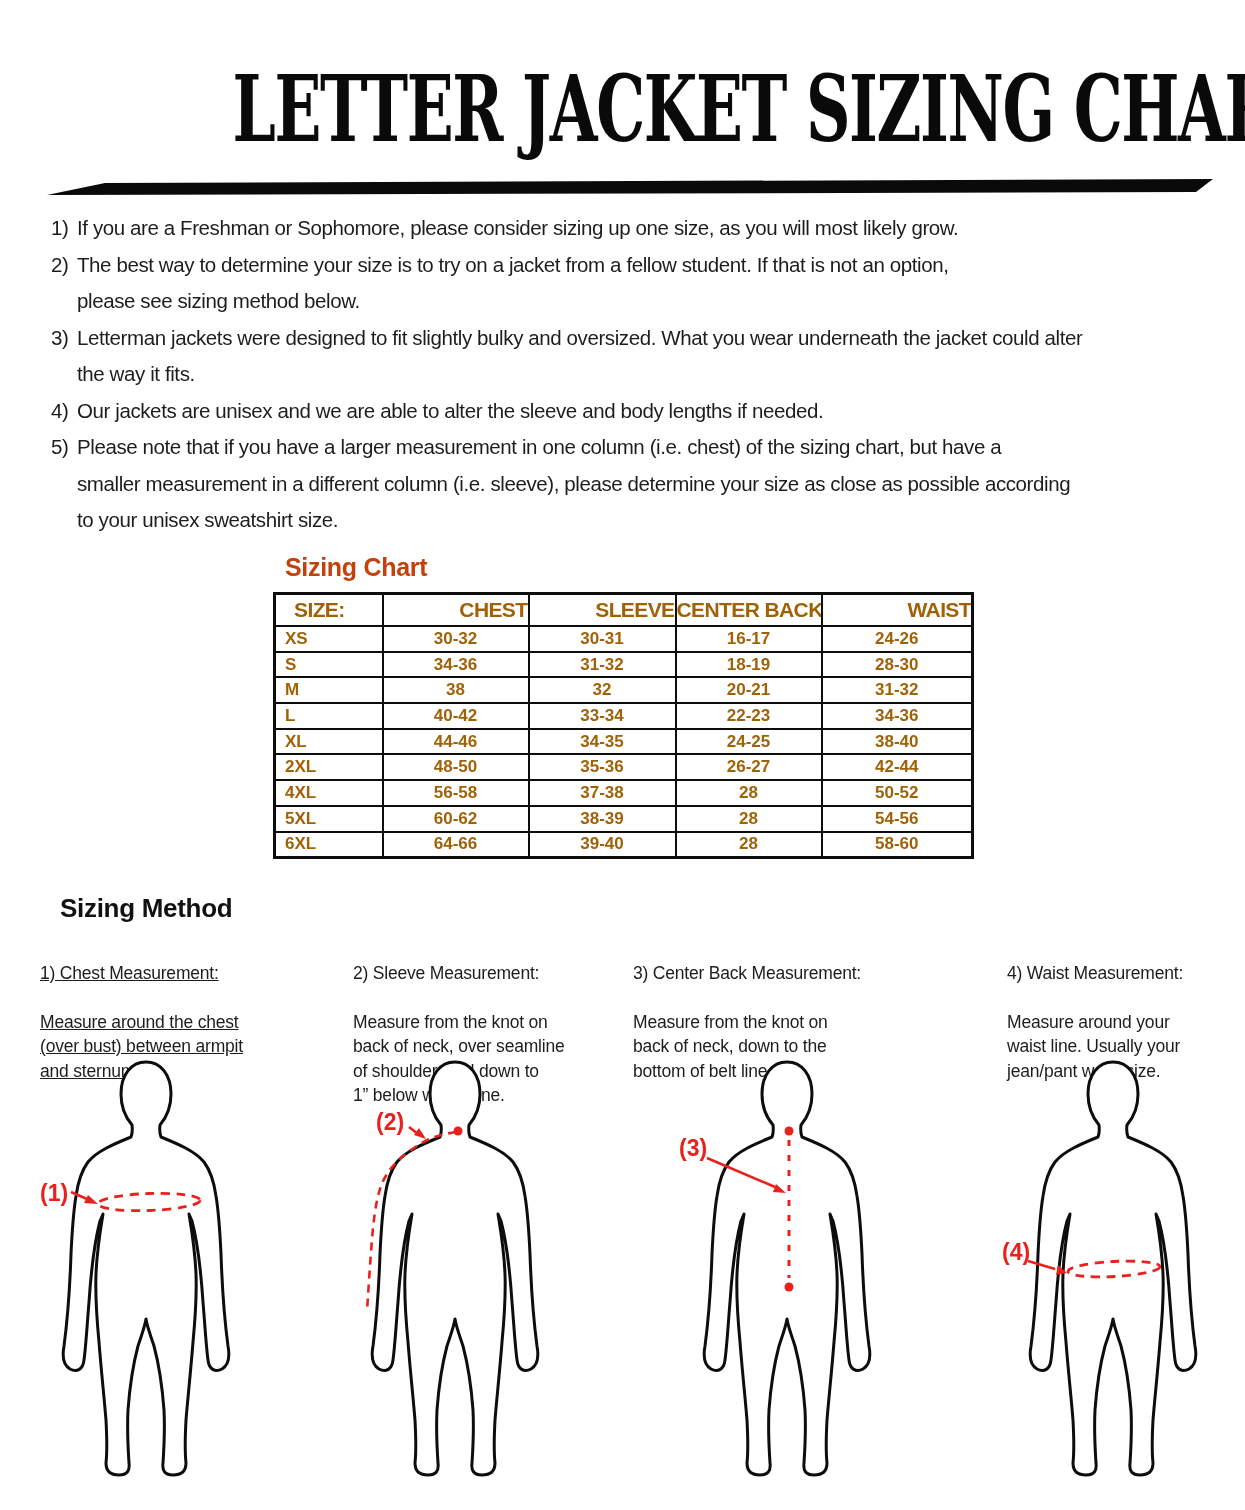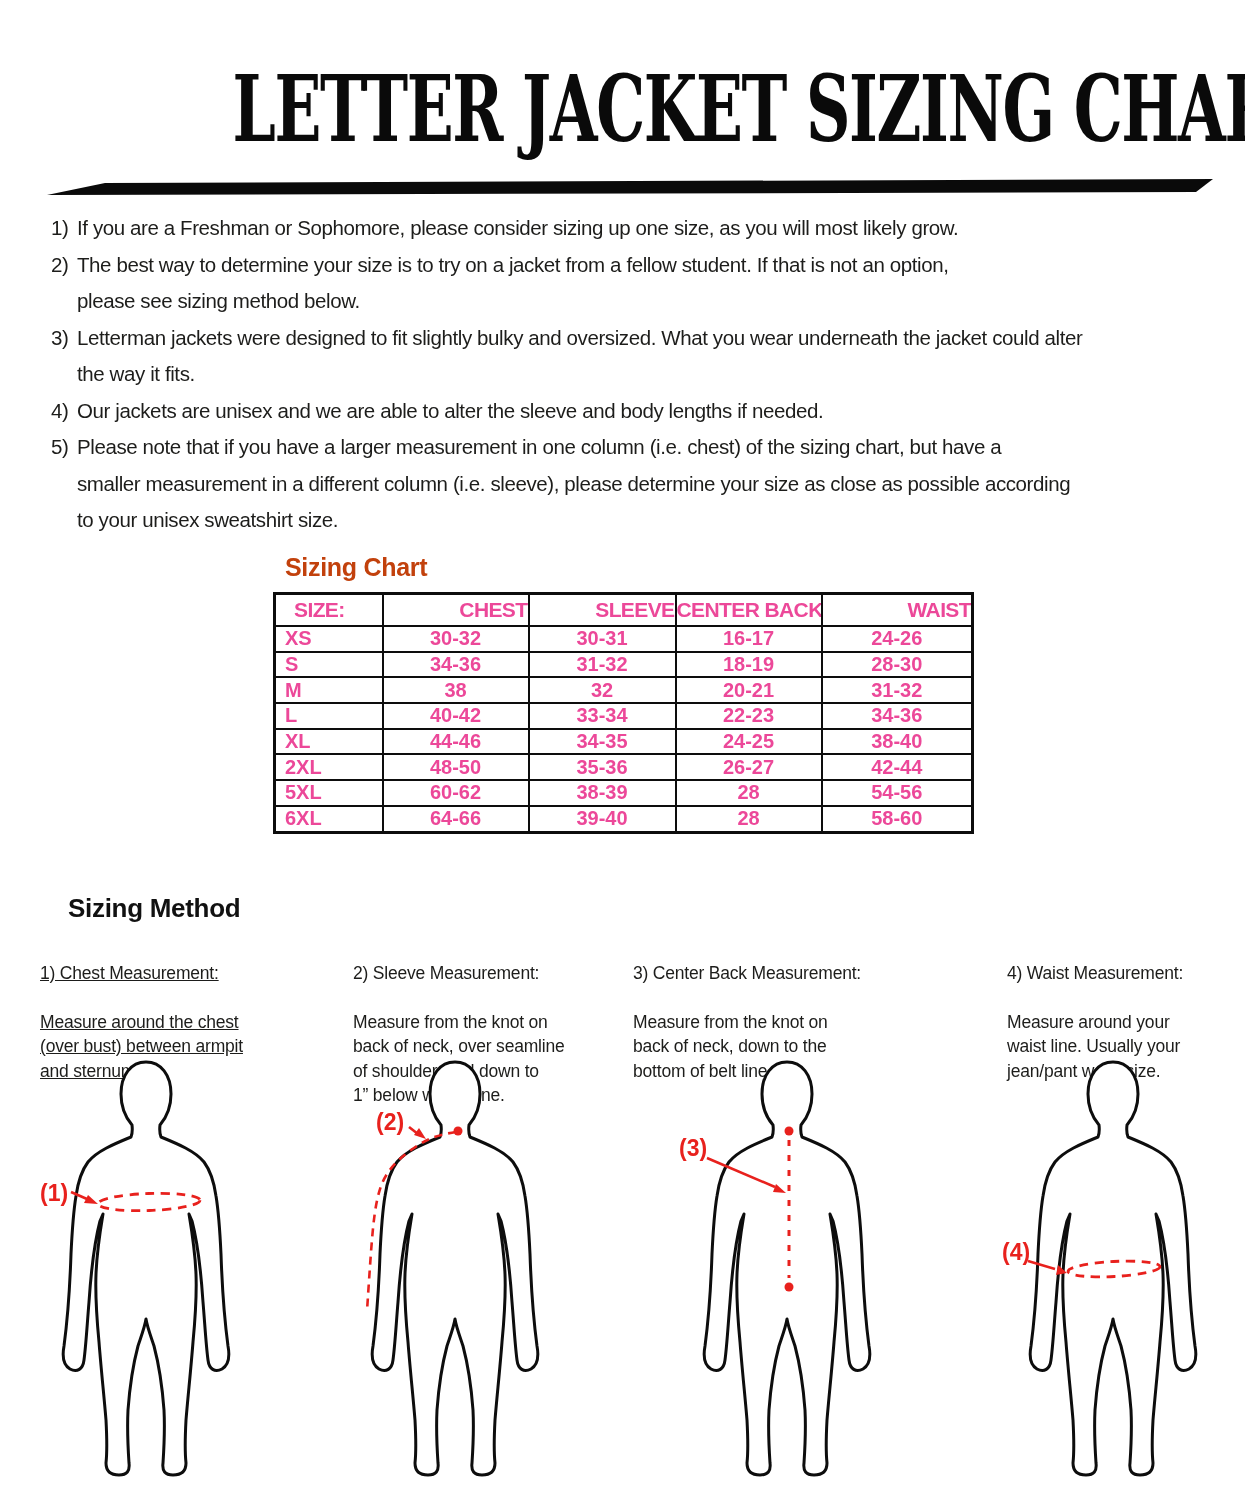--- a/index.html
+++ b/index.html
@@ -45,40 +45,40 @@
   .note-text{white-space:pre-line;flex:1;}
 
   
   .chart-heading{
     position:absolute;left:285px;top:553px;
     font-size:25px;font-weight:bold;letter-spacing:-0.3px;color:#c2410c;
   }
   .sizing-table{
     position:absolute;left:273px;top:592px;
     border-collapse:collapse;table-layout:fixed;width:698px;
-    color:#ec4899;
+    color:#a16207;
   }
   .sizing-table th,.sizing-table td{
     border:2px solid #0d0d0d;
     font-weight:bold;
     text-align:center;
     padding:0;
     overflow:hidden;
     white-space:nowrap;
   }
   .sizing-table{border:3px solid #0d0d0d;}
   .sizing-table th{height:30px;font-size:21px;letter-spacing:-0.6px;text-align:right;}
-  .sizing-table td{height:23.7px;font-size:20px;}
+  .sizing-table td{height:23.7px;font-size:17px;}
   .sizing-table th.c0,.sizing-table td.c0{text-align:left;}
   .sizing-table th.c0{padding-left:18px;}
   .sizing-table td.c0{padding-left:9px;}
 
   
   .method-heading{
-    position:absolute;left:68px;top:893px;
+    position:absolute;left:60px;top:893px;
     font-size:26px;font-weight:bold;letter-spacing:-0.3px;color:#111;
   }
   .method-col{
     position:absolute;top:936px;width:262px;
     font-size:17.5px;line-height:24.5px;letter-spacing:-0.2px;
     white-space:pre-line;
   }
   .mc1{left:40px;text-decoration:underline;}
   .mc2{left:353px;}
   .mc3{left:633px;}
@@ -216,20 +216,27 @@
         <td class="c4">38-40</td>
       </tr>
       <tr>
         <td class="c0">2XL</td>
         <td class="c1">48-50</td>
         <td class="c2">35-36</td>
         <td class="c3">26-27</td>
         <td class="c4">42-44</td>
       </tr>
       <tr>
+        <td class="c0">4XL</td>
+        <td class="c1">56-58</td>
+        <td class="c2">37-38</td>
+        <td class="c3">28</td>
+        <td class="c4">50-52</td>
+      </tr>
+      <tr>
         <td class="c0">5XL</td>
         <td class="c1">60-62</td>
         <td class="c2">38-39</td>
         <td class="c3">28</td>
         <td class="c4">54-56</td>
       </tr>
       <tr>
         <td class="c0">6XL</td>
         <td class="c1">64-66</td>
         <td class="c2">39-40</td>

